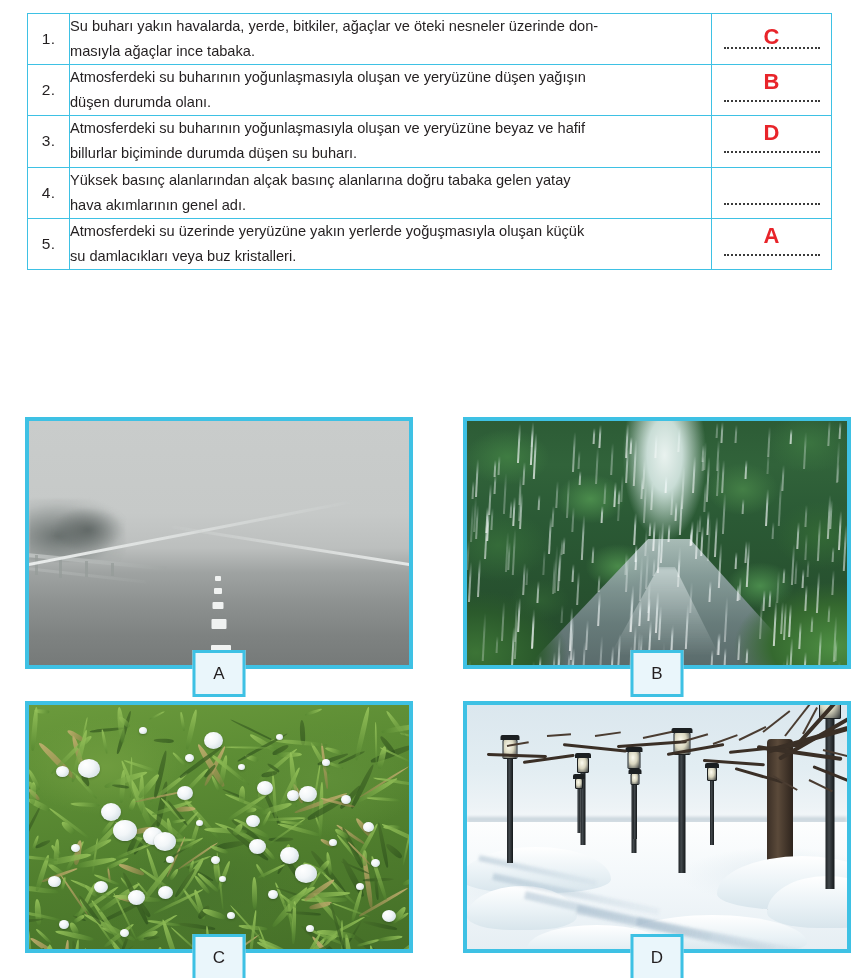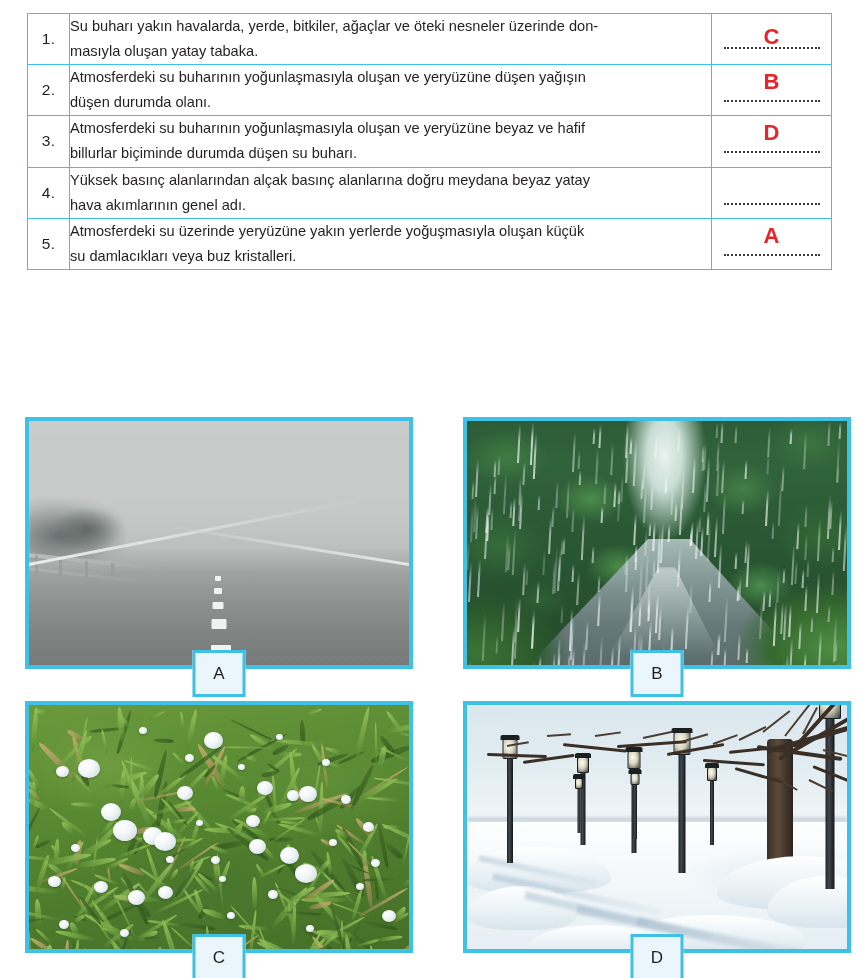--- a/index.html
+++ b/index.html
@@ -366,21 +366,21 @@
     <col class="col-num">
       <col class="col-text">
       <col class="col-ans">
   </colgroup>
   <tbody>
 
     <tr>
       <td class="row-num">1.</td>
       <td class="row-text">
         <div>Su buharı yakın havalarda, yerde, bitkiler, ağaçlar ve öteki nesneler üzerinde don-</div>
-        <div class="lastline">masıyla oluşan yatay tabaka.</div>
+        <div class="lastline">masıyla ağaçlar ince tabaka.</div>
       </td>
       <td class="ans-cell">
         <div class="ans-wrap overlap">
           <div class="ans-letter">C</div>
           <div class="ans-rule"></div>
         </div>
       </td>
     </tr>
 
     <tr>
@@ -407,21 +407,21 @@
         <div class="ans-wrap above">
           <div class="ans-letter">D</div>
           <div class="ans-rule"></div>
         </div>
       </td>
     </tr>
 
     <tr>
       <td class="row-num">4.</td>
       <td class="row-text">
-        <div>Yüksek basınç alanlarından alçak basınç alanlarına doğru meydana beyaz yatay</div>
+        <div>Yüksek basınç alanlarından alçak basınç alanlarına doğru tabaka gelen yatay</div>
         <div class="lastline">hava akımlarının genel adı.</div>
       </td>
       <td class="ans-cell">
         <div class="ans-wrap empty">
           <div class="ans-letter"></div>
           <div class="ans-rule"></div>
         </div>
       </td>
     </tr>
 

